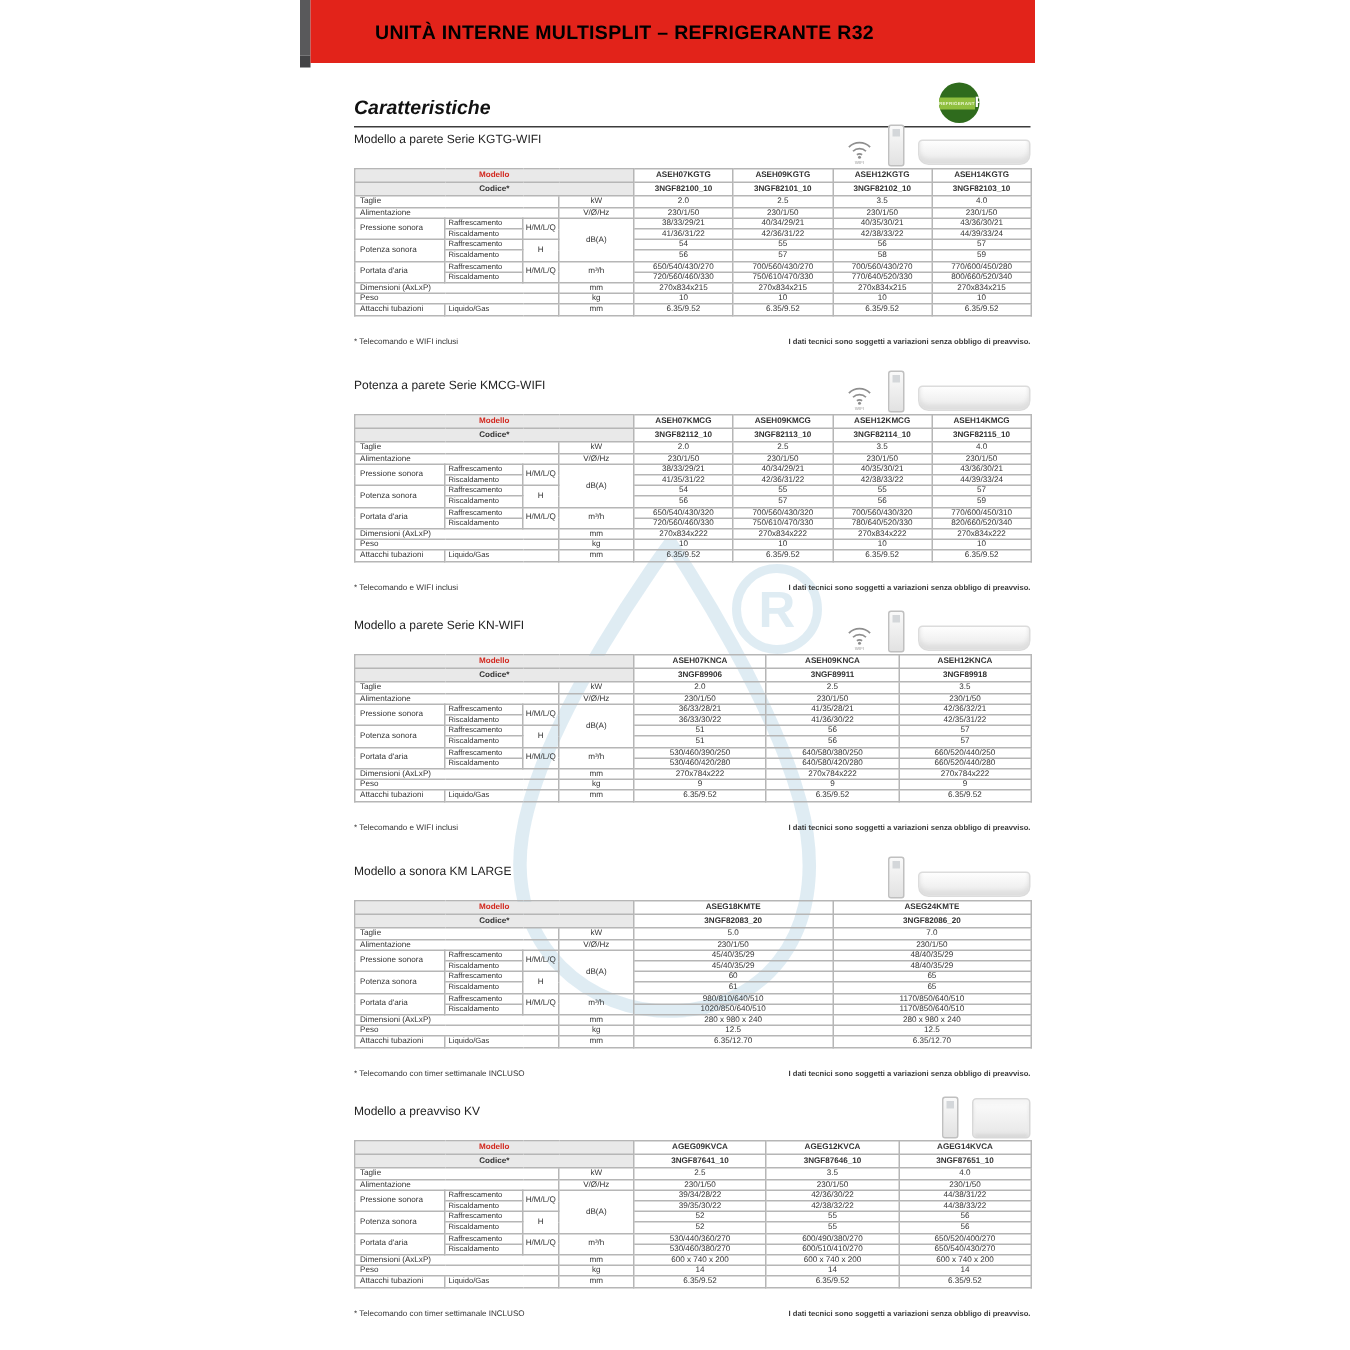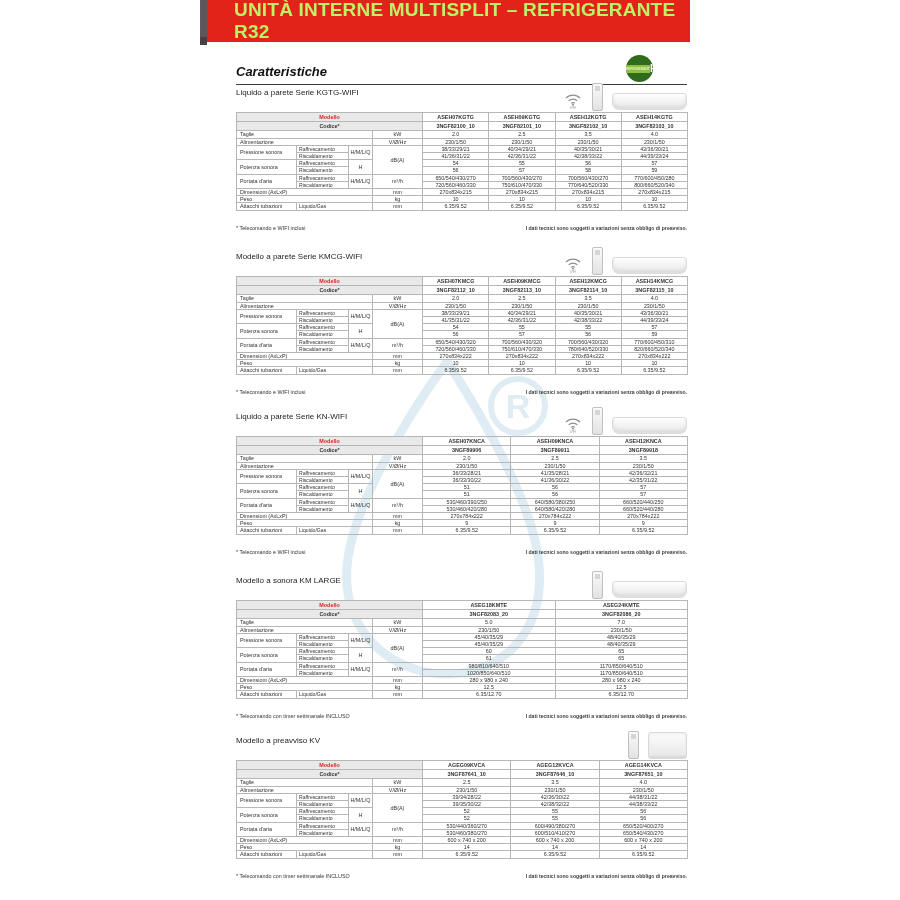--- a/index.html
+++ b/index.html
@@ -2,21 +2,21 @@
 <html><head>
 <meta charset="utf-8">
 <style>
   html,body{margin:0;padding:0;background:#ffffff;}
   .page{position:relative;width:900px;height:900px;background:#fff;overflow:hidden;
         font-family:"Liberation Sans","DejaVu Sans",sans-serif;}
   .edge-strip{position:absolute;left:200px;top:0;width:7px;height:37px;background:#59595b;}
   .edge-strip2{position:absolute;left:200px;top:37px;width:7px;height:8px;background:#434345;}
   .banner{position:absolute;left:207px;top:0;width:483px;height:42px;background:#e2231a;
           display:flex;align-items:center;}
-  .banner span{color:#bef264;font-weight:bold;font-size:19px;letter-spacing:.2px;padding-left:27px;}
+  .banner span{color:#000000;font-weight:bold;font-size:13px;letter-spacing:.2px;padding-left:43px;}
   .heading{position:absolute;left:236px;top:64px;font-size:13px;font-weight:bold;font-style:italic;color:#111;}
   .rule{position:absolute;left:236px;top:84px;width:451px;height:0;border-top:1px solid #3c3c3c;}
   .r32-badge{position:absolute;left:626px;top:55px;width:27px;height:27px;border-radius:50%;
              background:#2f6b1d;overflow:hidden;display:flex;flex-direction:row;align-items:center;
              box-shadow:0 0 0 1px #24541600;}
   .r32-top{display:block;width:100%;text-align:center;background:#8fbf3f;color:#eaf5d2;
            font-size:3px;line-height:8px;height:8px;font-weight:bold;letter-spacing:.2px;}
   .r32-main{display:block;color:#fff;font-weight:bold;font-size:10px;line-height:16px;}
   .watermark{position:absolute;left:322px;top:360px;opacity:.45;z-index:0;pointer-events:none;}
   .sec{position:absolute;left:236px;width:451px;z-index:1;}
@@ -68,21 +68,21 @@
 
   <div class="heading">Caratteristiche</div>
   <div class="rule"></div>
 
   <div class="r32-badge">
     <span class="r32-top">REFRIGERANT</span>
     <span class="r32-main">R32</span>
   </div>
 
   <div class="sec" style="top:88px">
-    <div class="sec-title">Liquido a parete Serie KGTG-WIFI</div>
+    <div class="sec-title">Modello a parete Serie KGTG-WIFI</div>
     <div class="sec-icons">
         <div class="icon-wifi">
           <svg width="20" height="15" viewBox="0 0 24 18">
             <path d="M3.5 8.5 a12 12 0 0 1 17 0" fill="none" stroke="#8f8f8f" stroke-width="1.4"></path>
             <path d="M6.8 11.8 a7.4 7.4 0 0 1 10.4 0" fill="none" stroke="#8f8f8f" stroke-width="1.4"></path>
             <path d="M9.9 14.6 a4 4 0 0 1 4.2 0" fill="none" stroke="#8f8f8f" stroke-width="1.4"></path>
             <circle cx="12" cy="16.6" r="1.2" fill="#8f8f8f"></circle>
           </svg>
           <span class="wlabel">WIFI</span>
         </div>
@@ -211,21 +211,21 @@
             </tr>
           </tbody>
         </table>
       </div>
     <div class="sec-foot">
         <span class="fn-left">* Telecomando e WIFI inclusi</span>
         <span class="fn-right">I dati tecnici sono soggetti a variazioni senza obbligo di preavviso.</span>
       </div>
   </div>
   <div class="sec" style="top:252px">
-    <div class="sec-title">Modello a parete Serie KMCG-WIFI</div>
+    <div class="sec-title">Potenza a parete Serie KMCG-WIFI</div>
     <div class="sec-icons">
         <div class="icon-wifi">
           <svg width="20" height="15" viewBox="0 0 24 18">
             <path d="M3.5 8.5 a12 12 0 0 1 17 0" fill="none" stroke="#8f8f8f" stroke-width="1.4"></path>
             <path d="M6.8 11.8 a7.4 7.4 0 0 1 10.4 0" fill="none" stroke="#8f8f8f" stroke-width="1.4"></path>
             <path d="M9.9 14.6 a4 4 0 0 1 4.2 0" fill="none" stroke="#8f8f8f" stroke-width="1.4"></path>
             <circle cx="12" cy="16.6" r="1.2" fill="#8f8f8f"></circle>
           </svg>
           <span class="wlabel">WIFI</span>
         </div>
@@ -354,21 +354,21 @@
             </tr>
           </tbody>
         </table>
       </div>
     <div class="sec-foot">
         <span class="fn-left">* Telecomando e WIFI inclusi</span>
         <span class="fn-right">I dati tecnici sono soggetti a variazioni senza obbligo di preavviso.</span>
       </div>
   </div>
   <div class="sec" style="top:412px">
-    <div class="sec-title">Liquido a parete Serie KN-WIFI</div>
+    <div class="sec-title">Modello a parete Serie KN-WIFI</div>
     <div class="sec-icons">
         <div class="icon-wifi">
           <svg width="20" height="15" viewBox="0 0 24 18">
             <path d="M3.5 8.5 a12 12 0 0 1 17 0" fill="none" stroke="#8f8f8f" stroke-width="1.4"></path>
             <path d="M6.8 11.8 a7.4 7.4 0 0 1 10.4 0" fill="none" stroke="#8f8f8f" stroke-width="1.4"></path>
             <path d="M9.9 14.6 a4 4 0 0 1 4.2 0" fill="none" stroke="#8f8f8f" stroke-width="1.4"></path>
             <circle cx="12" cy="16.6" r="1.2" fill="#8f8f8f"></circle>
           </svg>
           <span class="wlabel">WIFI</span>
         </div>

